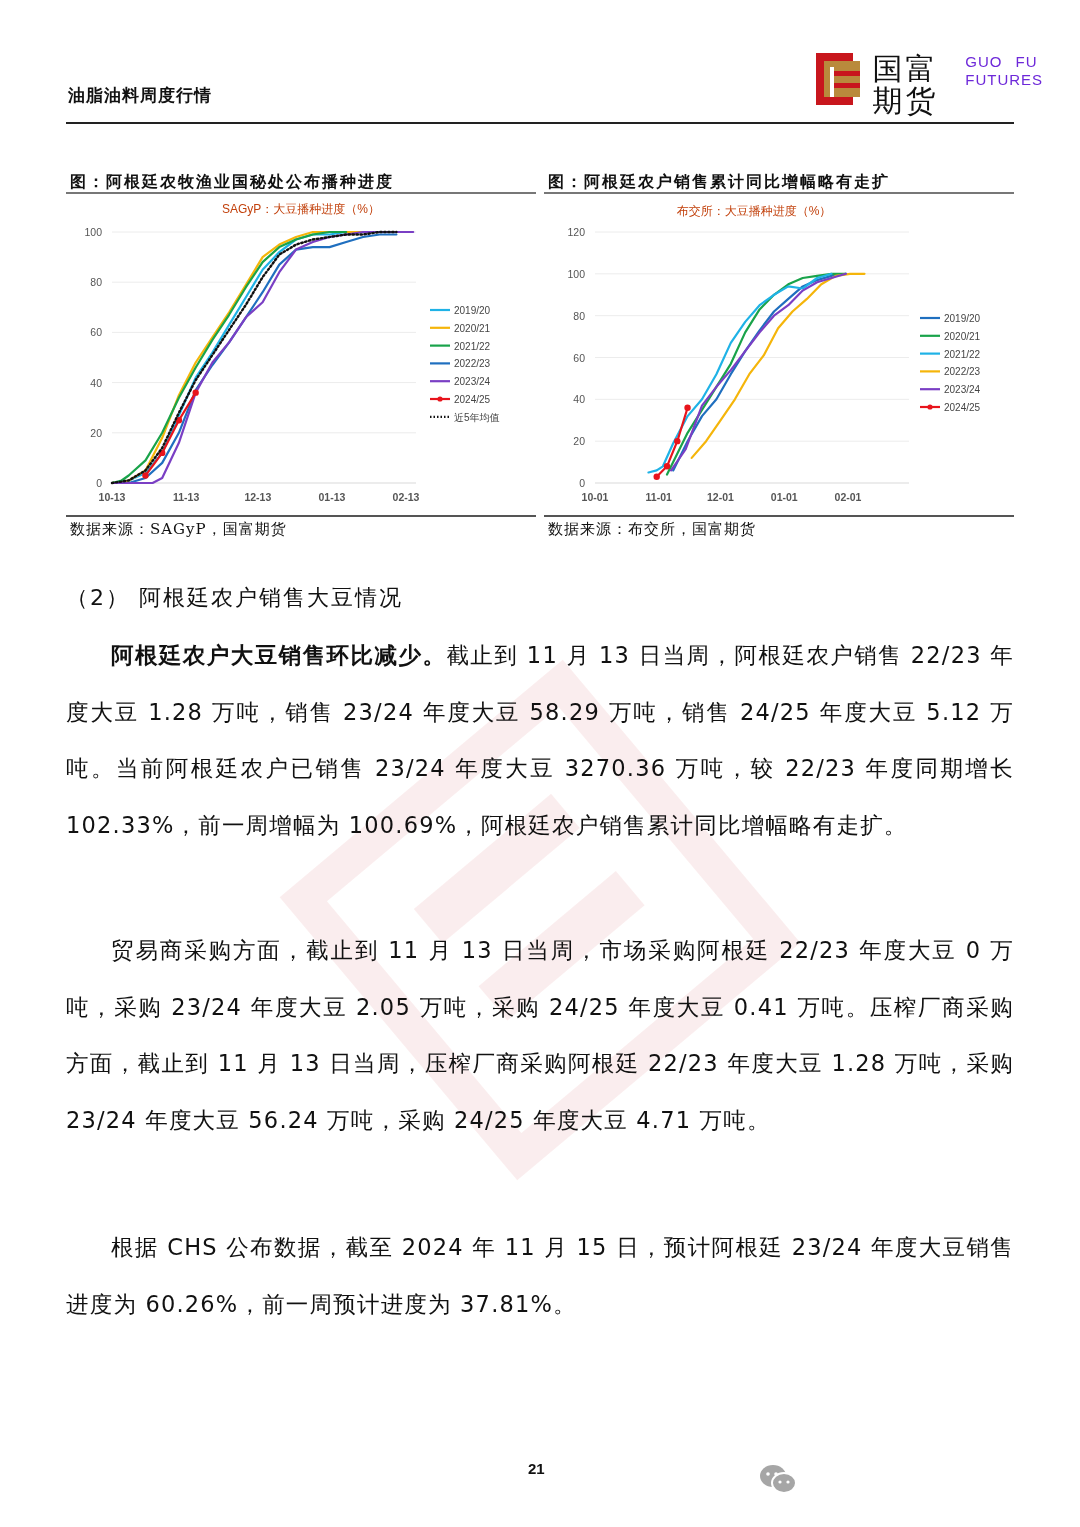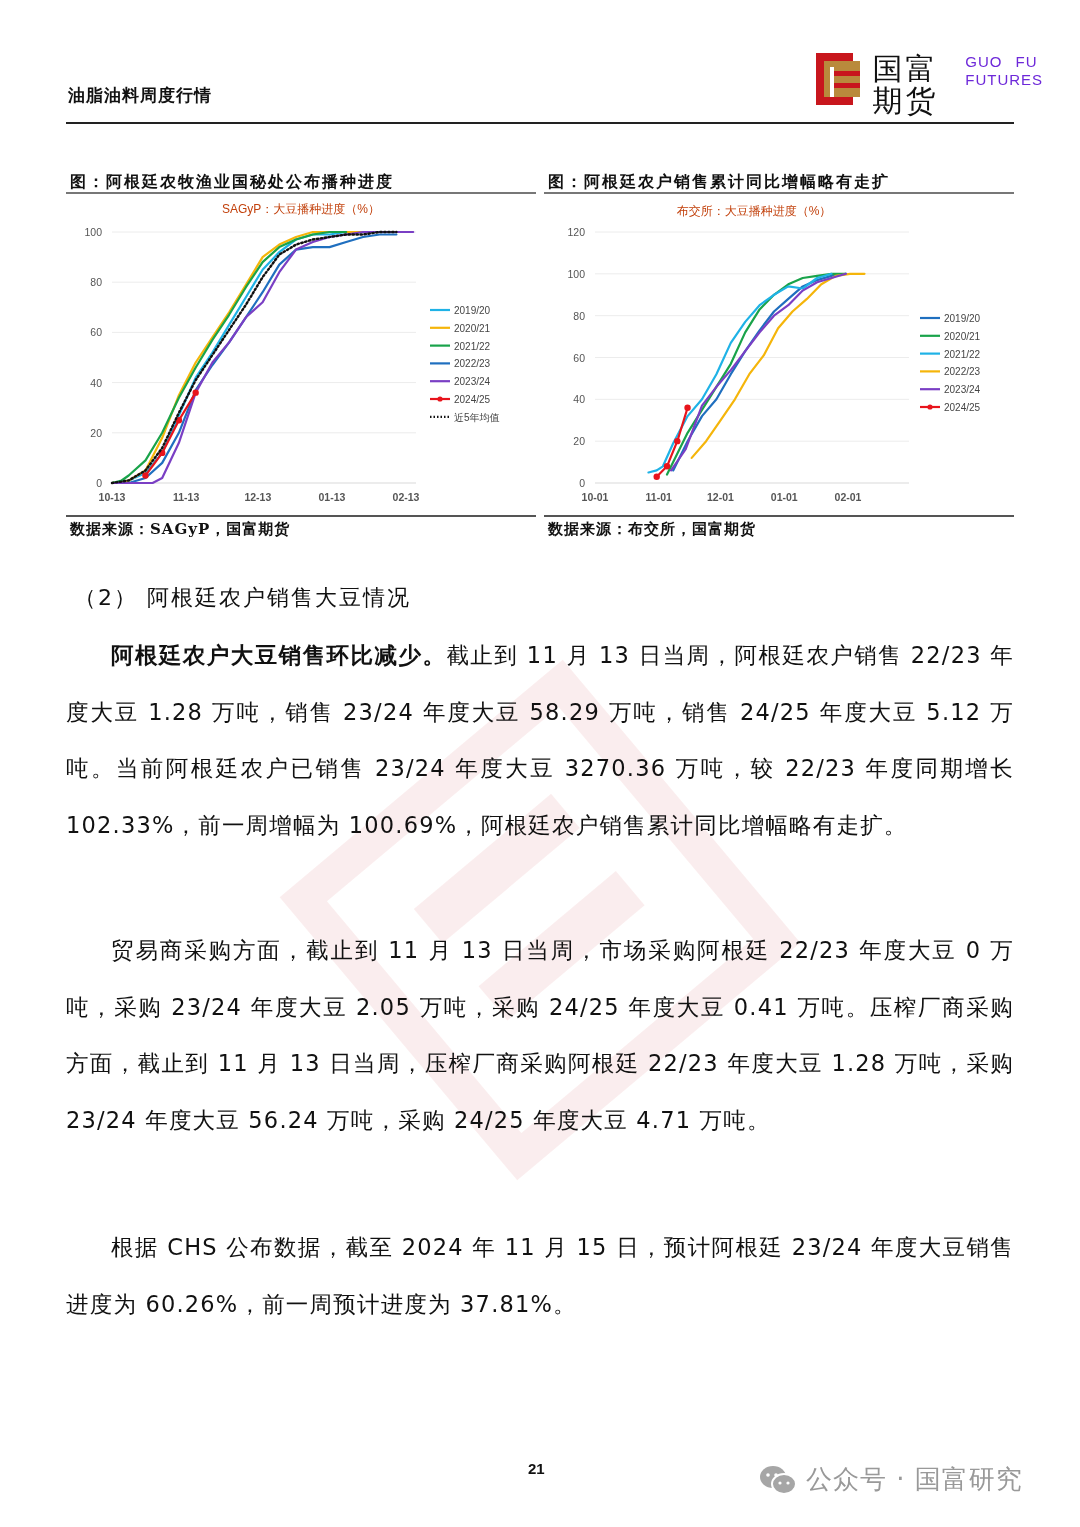--- a/index.html
+++ b/index.html
@@ -13,22 +13,22 @@
   .logo-box .bar2 { position:absolute; left:18px; top:30px; width:26px; height:5px; background:#c8161d; }
   .logo-box .bar3 { position:absolute; left:14px; top:14px; width:4px; height:30px; background:#ffffff; }
   .logo-text { margin-left:20px; display:flex; flex-direction:row; }
   .logo-cn { font-size:30px; letter-spacing:3px; line-height:32px; color:#111; font-family:"DejaVu Sans", sans-serif; }
   .logo-en { font-size:15px; letter-spacing:1px; line-height:18px; color:#6d28d9; font-family:"Liberation Sans", sans-serif; word-spacing:8px; }
   .header-rule { left:66px; top:122px; width:948px; height:2px; background:#222; }
   .fig-title { font-size:16px; font-weight:bold; letter-spacing:2px; font-family:"DejaVu Serif", serif; }
   .fig-rule { height:2px; background:#777; }
   .fig-bottom-rule { height:2px; background:#555; }
   .chart-title { font-size:12px; color:#c2410c; text-align:center; font-family:"Liberation Sans", sans-serif; }
-  .source { font-size:15px; font-weight:bold; letter-spacing:1px; font-family:"DejaVu Serif", serif; }
-  .section-heading { left:66px; top:583px; font-size:22px; letter-spacing:2px; font-family:"DejaVu Sans", sans-serif;margin-left:8px; }
+  .source { font-size:15px; font-weight:normal; letter-spacing:1px; font-family:"DejaVu Serif", serif; }
+  .section-heading { left:66px; top:583px; font-size:22px; letter-spacing:2px; font-family:"DejaVu Sans", sans-serif; }
   .para { left:66px; width:948px; font-size:22.5px; line-height:56.5px; letter-spacing:1.2px; text-align:justify; font-family:"DejaVu Sans", sans-serif; }
   .para .lead { font-weight:bold; }
   .indent { text-indent:2em; }
   .page-num { left:528px; top:1460px; font-size:15px; font-weight:bold; font-family:"Liberation Sans", sans-serif; }
   .wechat { left:758px; top:1462px; display:flex; align-items:center; color:#999; font-size:26px; letter-spacing:1px; }
   .wechat svg { margin-right:8px; }
   .watermark { left:260px; top:640px; width:560px; height:560px; pointer-events:none; opacity:0.07; }
   svg text { font-family:"Liberation Sans", sans-serif; }
 </style>
 </head>
@@ -169,14 +169,13 @@
 <div class="abs page-num">21</div>
 <div class="abs wechat">
   <svg width="40" height="34" viewBox="0 0 40 34">
     <ellipse cx="15" cy="14" rx="13" ry="11" fill="#a6a6a6"></ellipse>
     <ellipse cx="26" cy="21" rx="12" ry="10" fill="#a6a6a6" stroke="#fff" stroke-width="2"></ellipse>
     <circle cx="10" cy="12" r="1.8" fill="#fff"></circle>
       <circle cx="18" cy="12" r="1.8" fill="#fff"></circle>
     <circle cx="22" cy="20" r="1.6" fill="#fff"></circle>
       <circle cx="30" cy="20" r="1.6" fill="#fff"></circle>
   </svg>
-  <span>公众号 · 国富研究</span>
 </div>
 
 </body></html>

